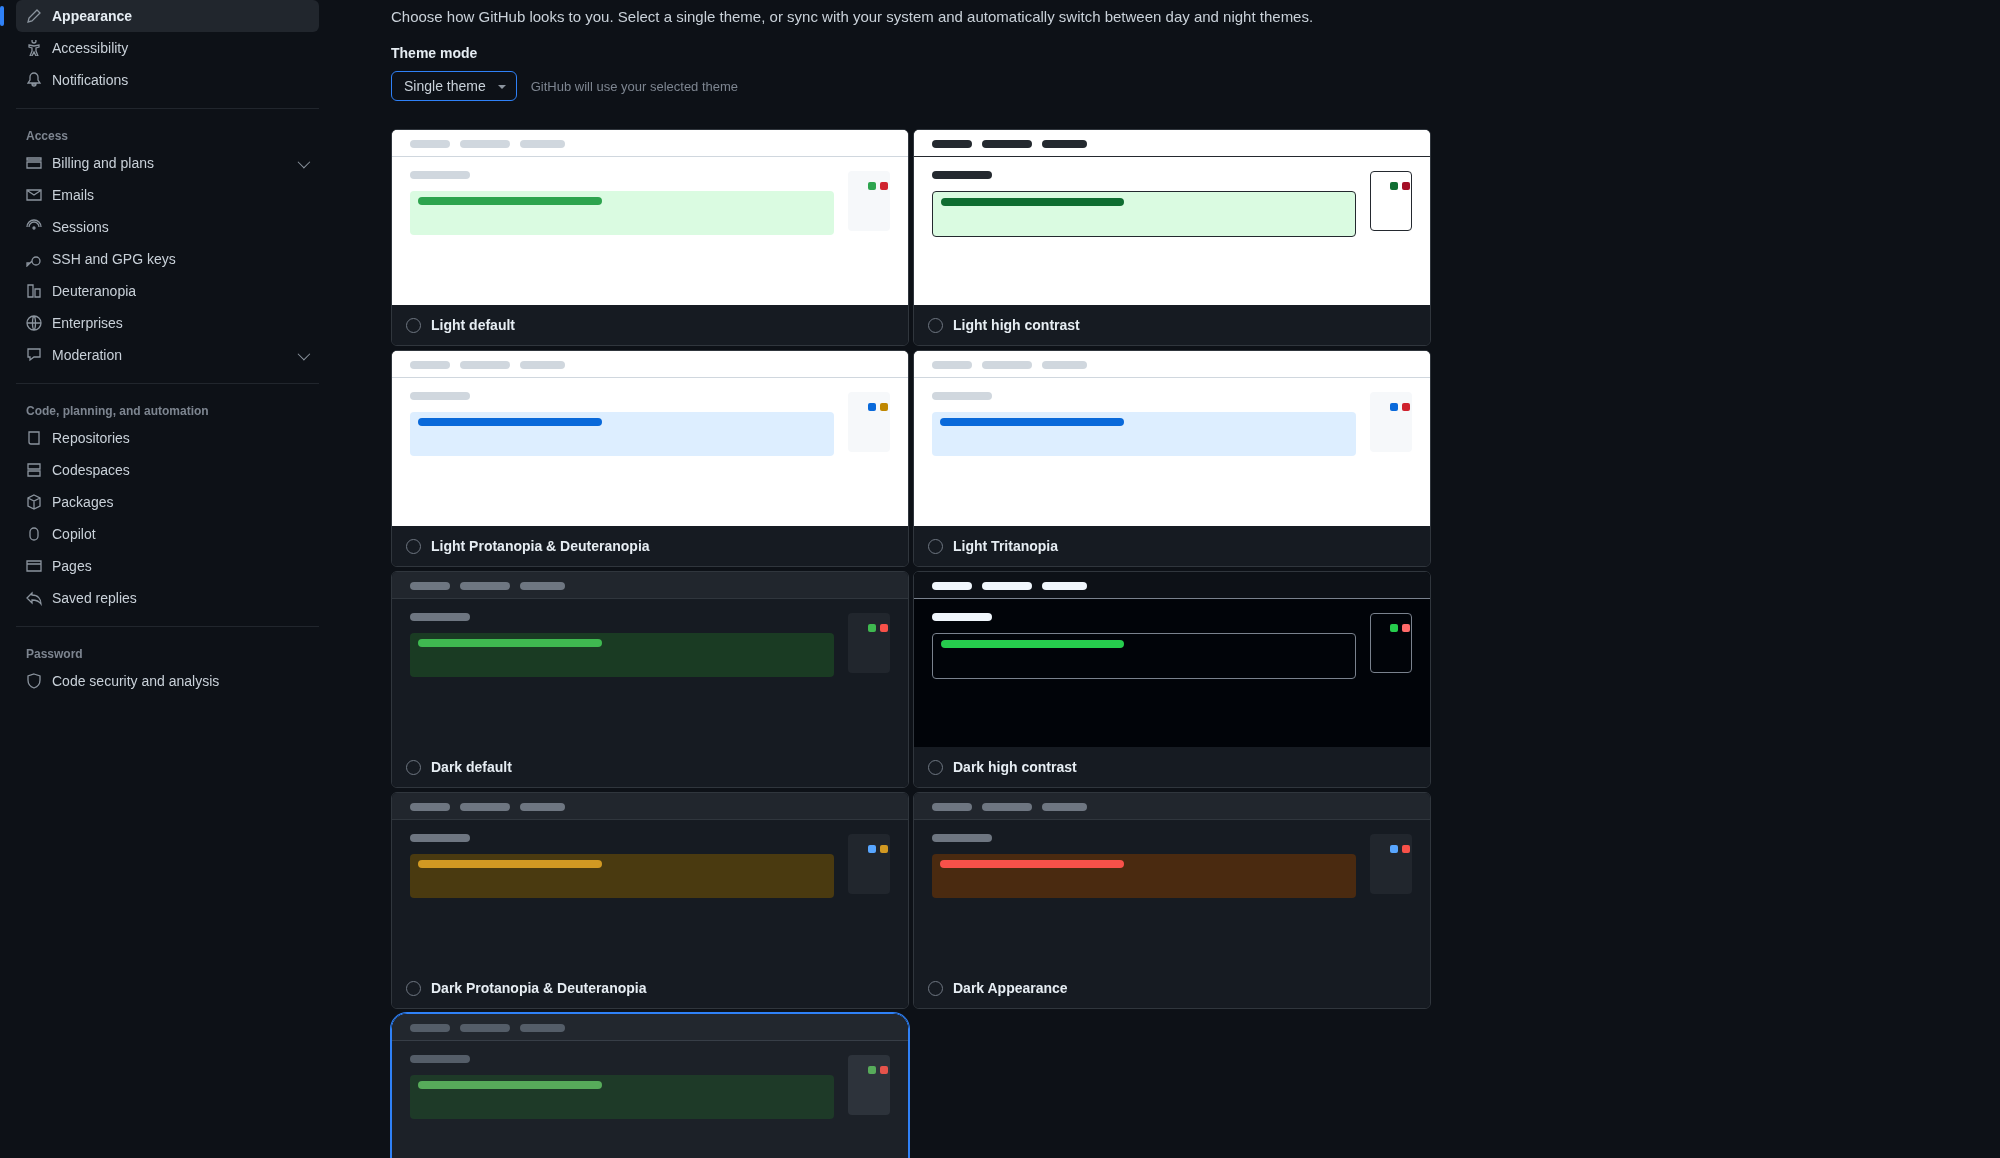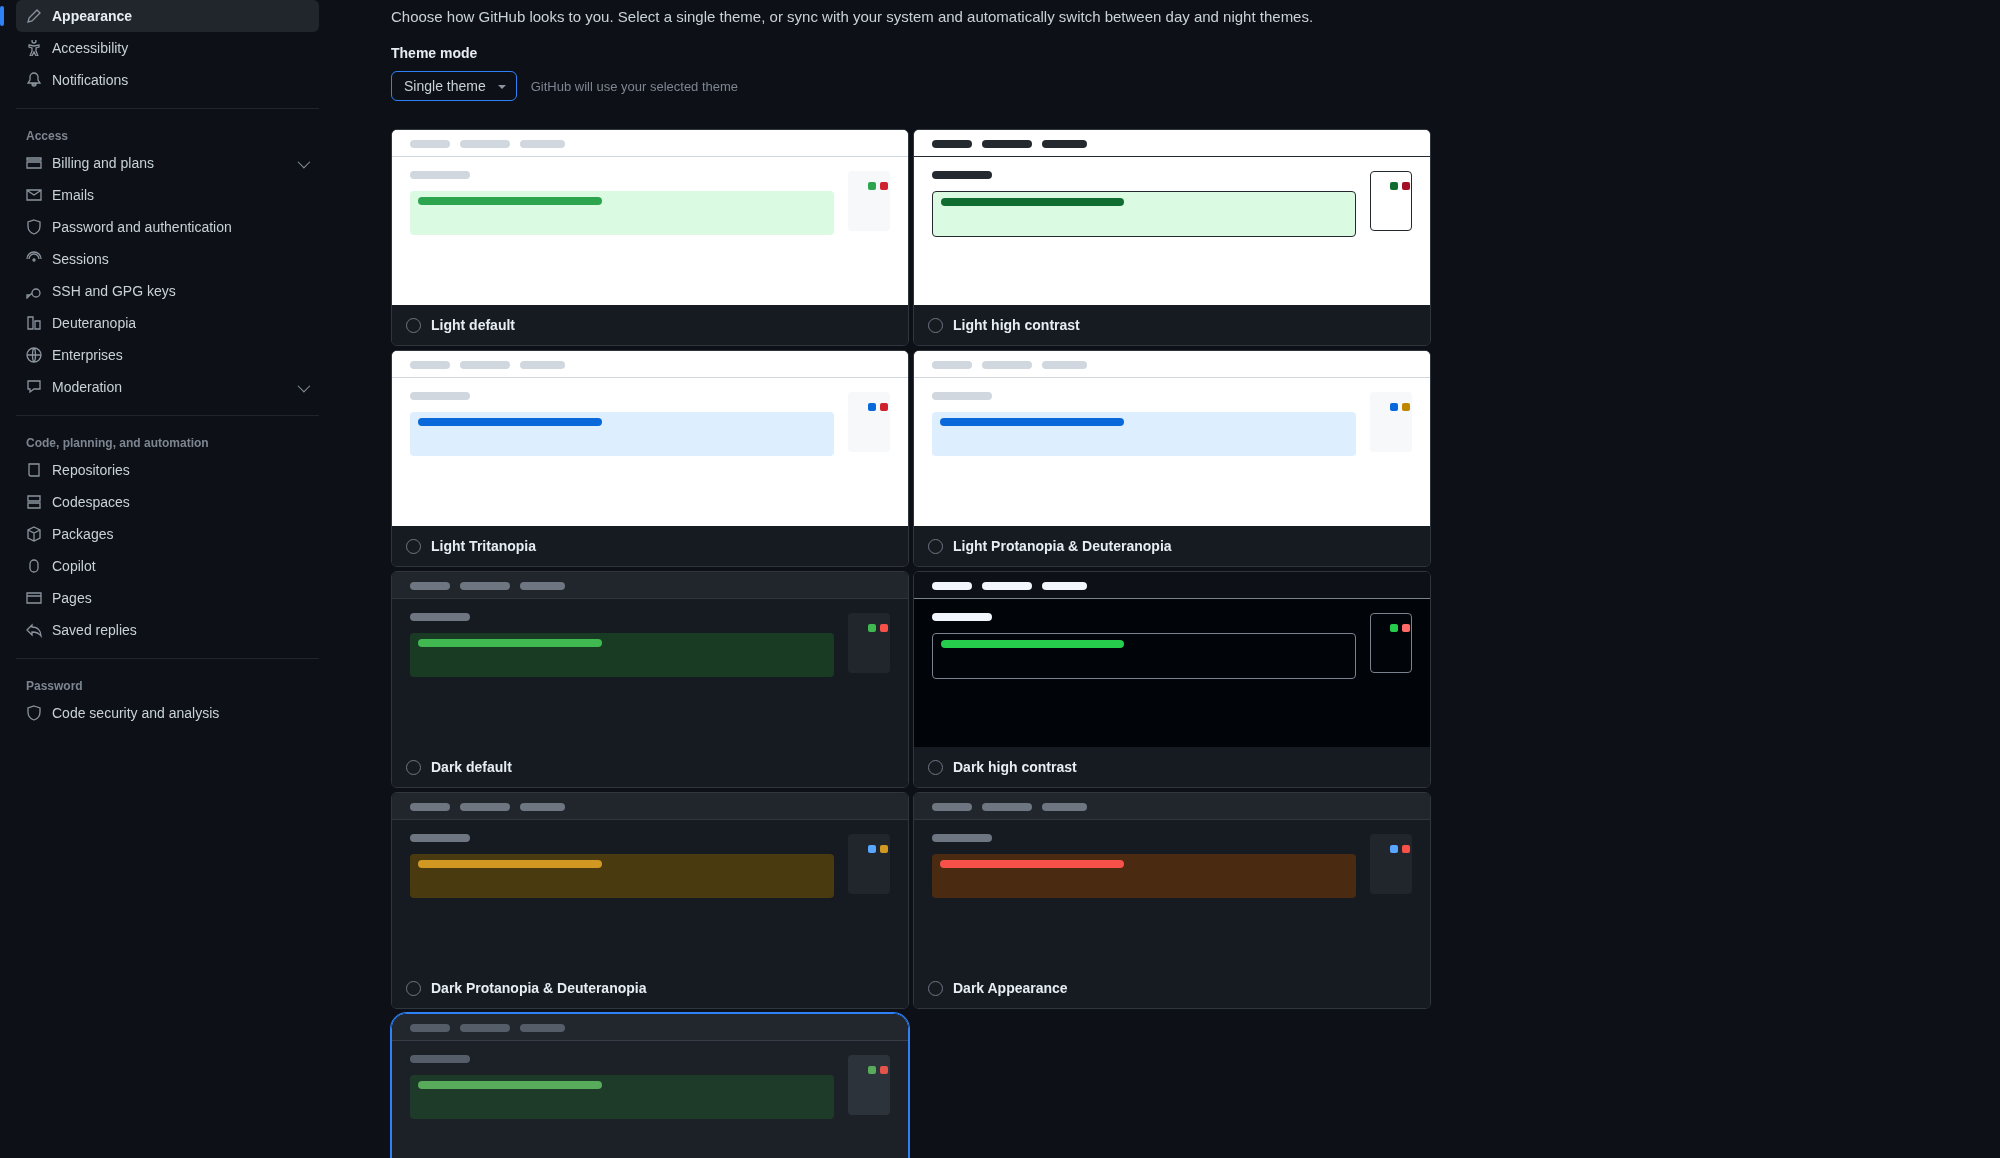--- a/index.html
+++ b/index.html
@@ -225,28 +225,20 @@
         <span class="nav-icon">
           <svg viewBox="0 0 16 16" width="16" height="16" fill="none" stroke="currentColor" stroke-width="1.3">
             <path d="M1 3h14v10H1V3zm1 1l6 4 6-4"></path>
           </svg>
         </span>
         <span>Emails</span>
       </div>
       <div class="nav-item">
         <span class="nav-icon">
           <svg viewBox="0 0 16 16" width="16" height="16" fill="none" stroke="currentColor" stroke-width="1.3">
-            <path d="M8 1l6 2v4c0 4-3 7-6 8-3-1-6-4-6-8V3l6-2z"></path>
-          </svg>
-        </span>
-        <span>Password and authentication</span>
-      </div>
-      <div class="nav-item">
-        <span class="nav-icon">
-          <svg viewBox="0 0 16 16" width="16" height="16" fill="none" stroke="currentColor" stroke-width="1.3">
             <path d="M3 8a5 5 0 0110 0M1 8a7 7 0 0114 0M8 8a1 1 0 100 2 1 1 0 000-2z"></path>
           </svg>
         </span>
         <span>Sessions</span>
       </div>
       <div class="nav-item">
         <span class="nav-icon">
           <svg viewBox="0 0 16 16" width="16" height="16" fill="none" stroke="currentColor" stroke-width="1.3">
             <path d="M10 6a4 4 0 11-4 4L1 15v-3h3l2-2a4 4 0 014-4z"></path>
           </svg>
@@ -431,27 +423,27 @@
                 <div class="pv-box" style="background:#ddeeff;">
                   <div class="pv-accent" style="background:#0969da"></div>
                 </div>
               </div>
               <div class="pv-side">
                 <div class="pv-sidebox" style="background:#f6f8fa;"></div>
               </div>
             </div>
             <div class="pv-dots">
               <div class="pv-dot" style="background:#0969da"></div>
-              <div class="pv-dot" style="background:#cf222e"></div>
-            </div>
-          </div>
-        </div>
-        <div class="theme-footer">
-          <span class="radio"></span>
-          <span>Light Tritanopia</span>
+              <div class="pv-dot" style="background:#bf8700"></div>
+            </div>
+          </div>
+        </div>
+        <div class="theme-footer">
+          <span class="radio"></span>
+          <span>Light Protanopia &amp; Deuteranopia</span>
         </div>
       </div>
       <div class="theme-card">
         <div class="theme-preview" style="background: rgb(255, 255, 255);">
           <div class="pv">
             <div class="pv-tabs" style="background:#ffffff">
               <div class="pv-tab" style="width:40px;background:#d0d7de"></div>
               <div class="pv-tab" style="width:50px;background:#d0d7de"></div>
               <div class="pv-tab" style="width:45px;background:#d0d7de"></div>
             </div>
@@ -462,27 +454,27 @@
                 <div class="pv-box" style="background:#ddeeff;">
                   <div class="pv-accent" style="background:#0969da"></div>
                 </div>
               </div>
               <div class="pv-side">
                 <div class="pv-sidebox" style="background:#f6f8fa;"></div>
               </div>
             </div>
             <div class="pv-dots">
               <div class="pv-dot" style="background:#0969da"></div>
-              <div class="pv-dot" style="background:#bf8700"></div>
-            </div>
-          </div>
-        </div>
-        <div class="theme-footer">
-          <span class="radio"></span>
-          <span>Light Protanopia &amp; Deuteranopia</span>
+              <div class="pv-dot" style="background:#cf222e"></div>
+            </div>
+          </div>
+        </div>
+        <div class="theme-footer">
+          <span class="radio"></span>
+          <span>Light Tritanopia</span>
         </div>
       </div>
       <div class="theme-card">
         <div class="theme-preview" style="background: rgb(22, 27, 34);">
           <div class="pv">
             <div class="pv-tabs" style="background:#21262d">
               <div class="pv-tab" style="width:40px;background:#6e7681"></div>
               <div class="pv-tab" style="width:50px;background:#6e7681"></div>
               <div class="pv-tab" style="width:45px;background:#6e7681"></div>
             </div>

